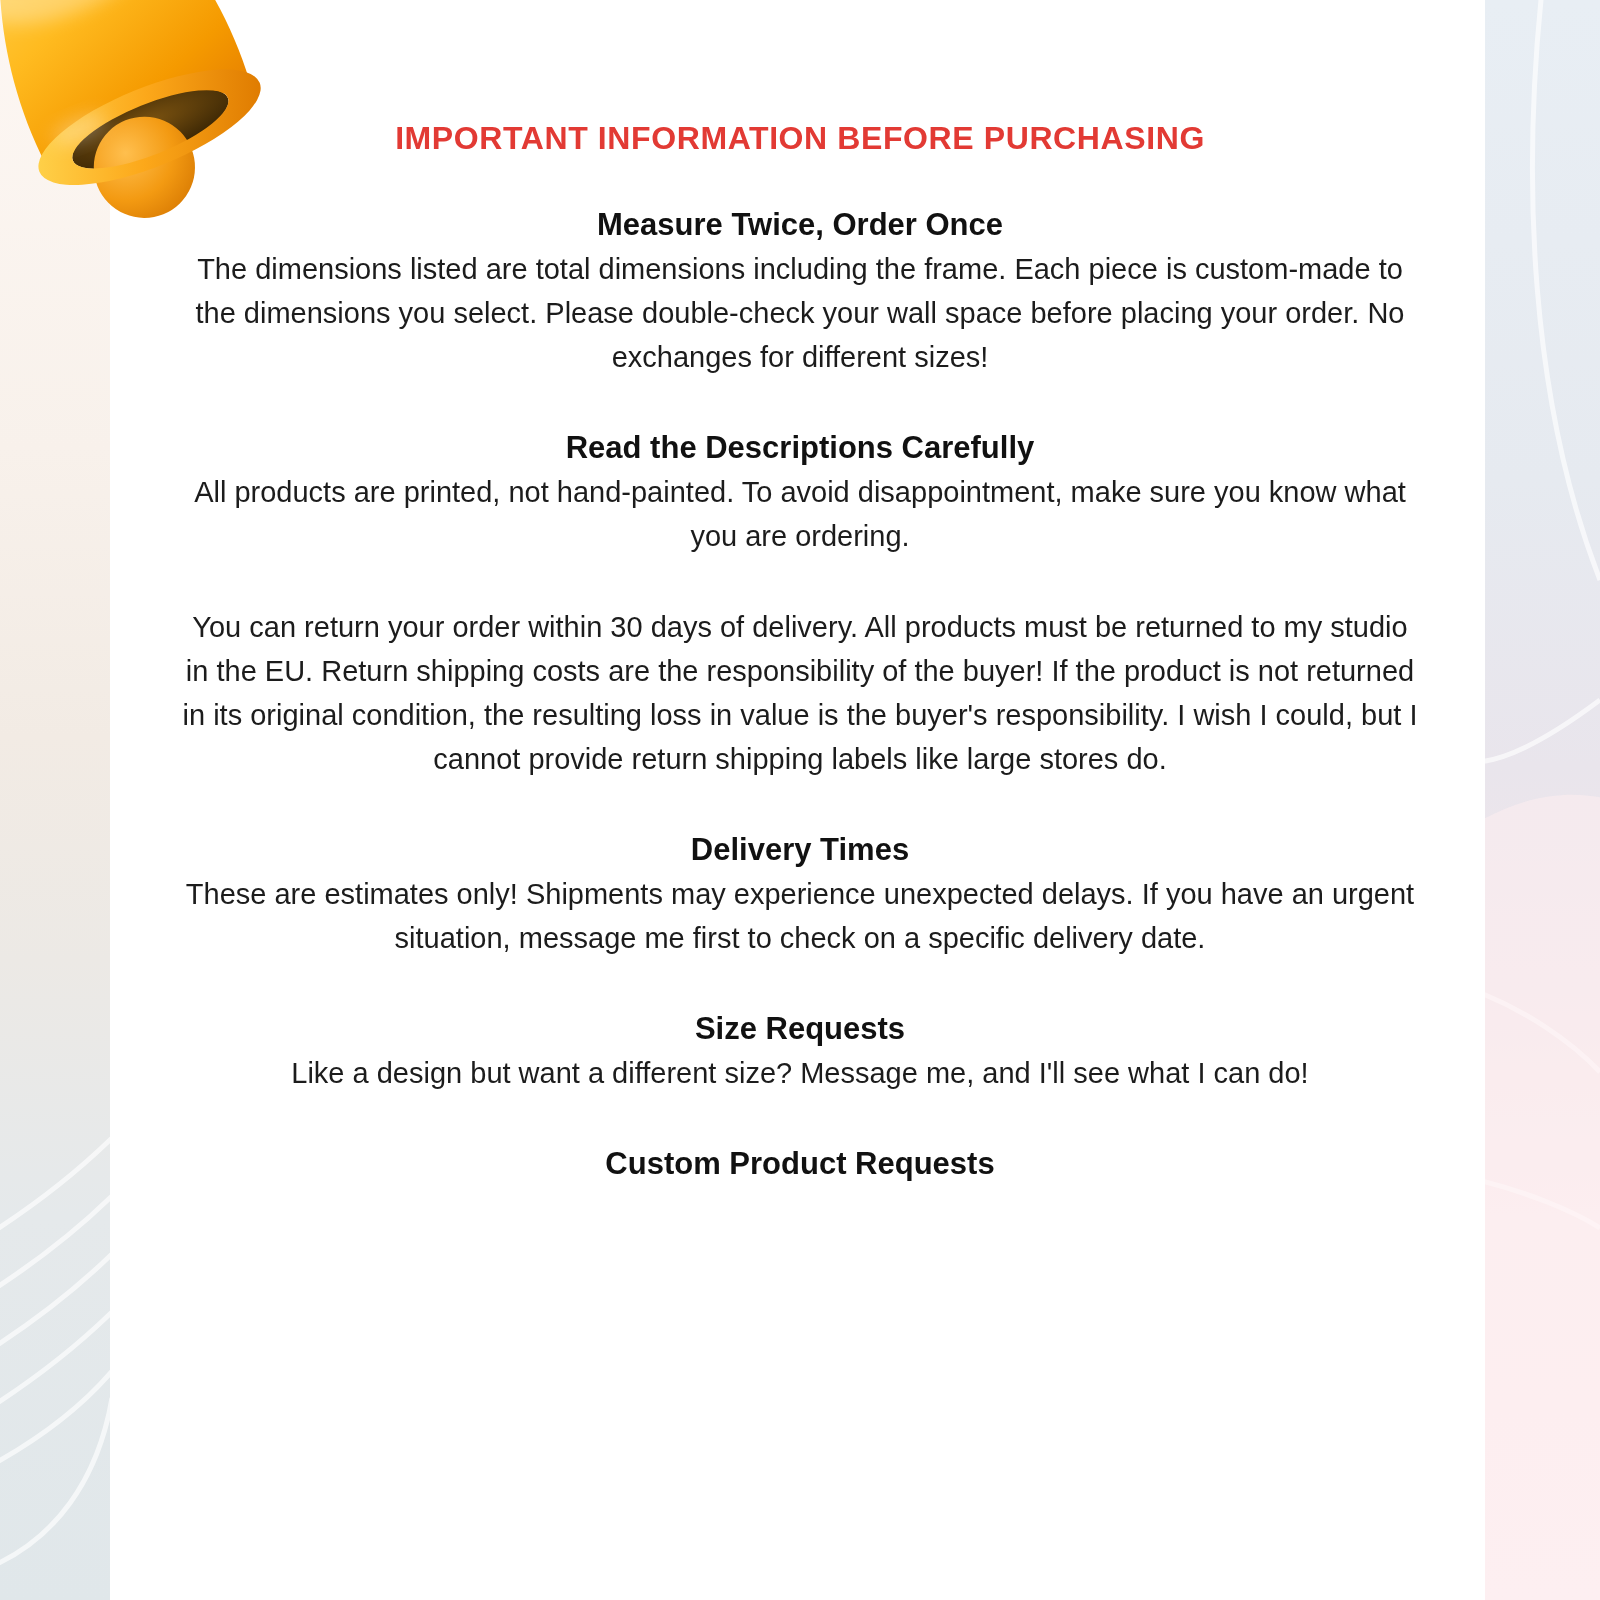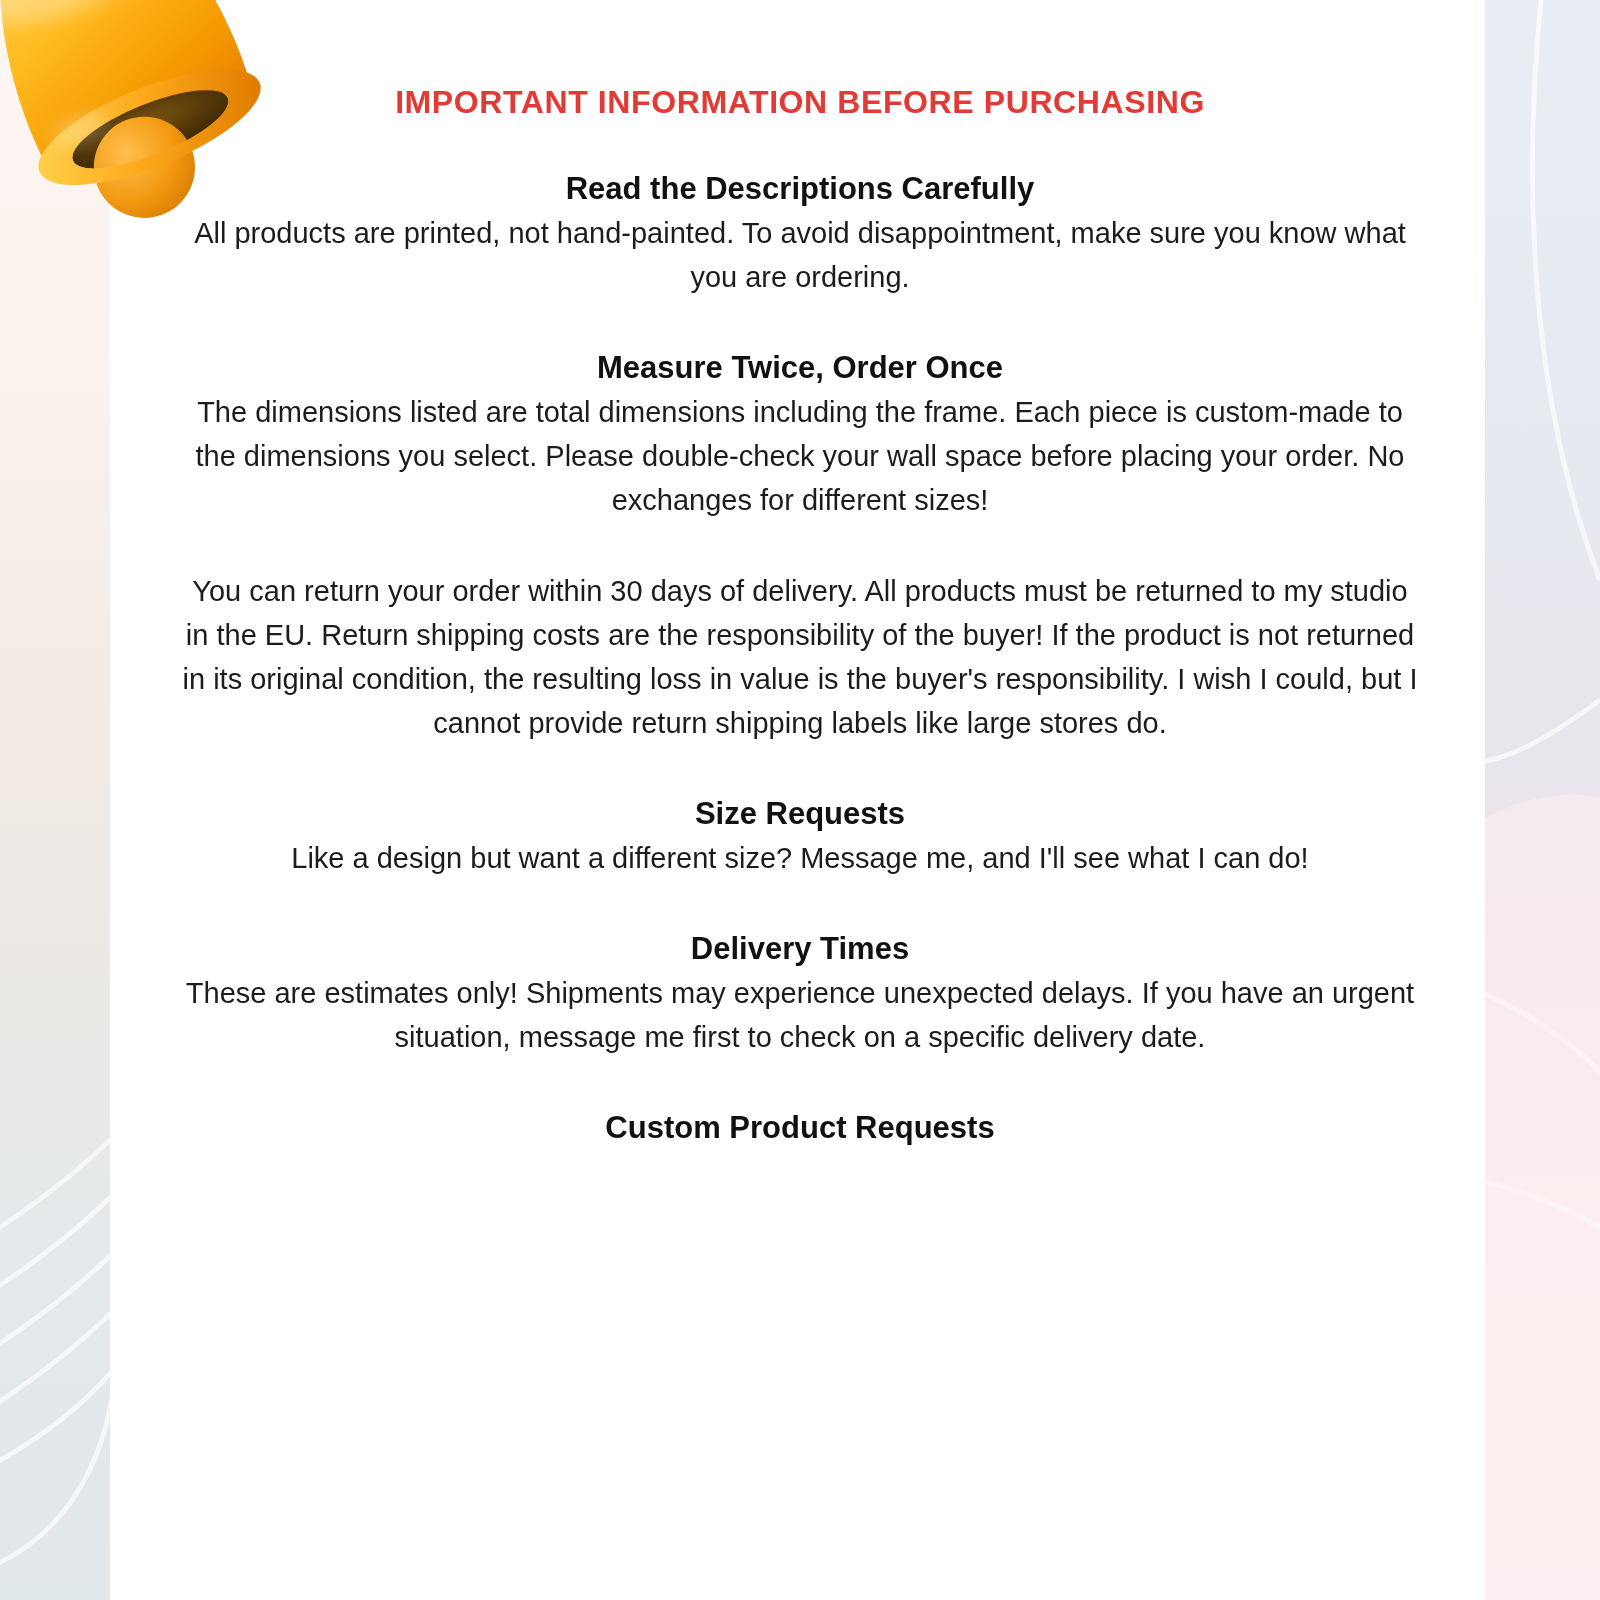--- a/index.html
+++ b/index.html
@@ -33,21 +33,21 @@
     position: absolute; left: 110px; top: 0; width: 1375px; height: 1600px;
     background: #ffffff;
   }
 
   
   .bell { position: absolute; left: 0; top: 0; }
 
   
   .content {
     position: absolute; left: 180px; top: 0; width: 1240px;
-    padding-top: 80px;
+    padding-top: 116px;
     text-align: center;
   }
   .page-title {
     margin: 0 0 43px 0;
     font-size: 32px; line-height: 44px; font-weight: 800;
     letter-spacing: 0.6px;
     color: #e23a34;
   }
   .sec { margin: 0 0 47px 0; }
   .sec h2 {
@@ -127,41 +127,41 @@
       <ellipse cx="-20" cy="-100" rx="85" ry="40" fill="#ffffff" opacity="0.30" filter="url(#soft)"></ellipse>
       <ellipse cx="28" cy="-160" rx="50" ry="15" fill="#ffffff" opacity="0.35" filter="url(#soft)"></ellipse>
       <ellipse cx="-60" cy="40" rx="26" ry="10" fill="#ffffff" opacity="0.30" filter="url(#soft)"></ellipse>
     </g>
   </svg>
 
   <div class="content">
     <h1 class="page-title">IMPORTANT INFORMATION BEFORE PURCHASING</h1>
 
     <section class="sec">
-      <h2>Read the Descriptions Carefully</h2>
-      <p>All products are printed, not hand-painted. To avoid disappointment, make sure you know what you are ordering.</p>
+      <h2>Measure Twice, Order Once</h2>
+      <p>The dimensions listed are total dimensions including the frame. Each piece is custom-made to the dimensions you select. Please double-check your wall space before placing your order. No exchanges for different sizes!</p>
     </section>
 
     <section class="sec">
-      <h2>Measure Twice, Order Once</h2>
-      <p>The dimensions listed are total dimensions including the frame. Each piece is custom-made to the dimensions you select. Please double-check your wall space before placing your order. No exchanges for different sizes!</p>
+      <h2>Read the Descriptions Carefully</h2>
+      <p>All products are printed, not hand-painted. To avoid disappointment, make sure you know what you are ordering.</p>
     </section>
 
     <section class="sec">
       <p>You can return your order within 30 days of delivery. All products must be returned to my studio in the EU. Return shipping costs are the responsibility of the buyer! If the product is not returned in its original condition, the resulting loss in value is the buyer's responsibility. I wish I could, but I cannot provide return shipping labels like large stores do.</p>
     </section>
 
     <section class="sec">
-      <h2>Size Requests</h2>
-      <p>Like a design but want a different size? Message me, and I'll see what I can do!</p>
+      <h2>Delivery Times</h2>
+      <p>These are estimates only! Shipments may experience unexpected delays. If you have an urgent situation, message me first to check on a specific delivery date.</p>
     </section>
 
     <section class="sec">
-      <h2>Delivery Times</h2>
-      <p>These are estimates only! Shipments may experience unexpected delays. If you have an urgent situation, message me first to check on a specific delivery date.</p>
+      <h2>Size Requests</h2>
+      <p>Like a design but want a different size? Message me, and I'll see what I can do!</p>
     </section>
 
     <section class="sec">
       <h2>Custom Product Requests</h2>
     </section>
   </div>
 
 </div>
 
 </body></html>

